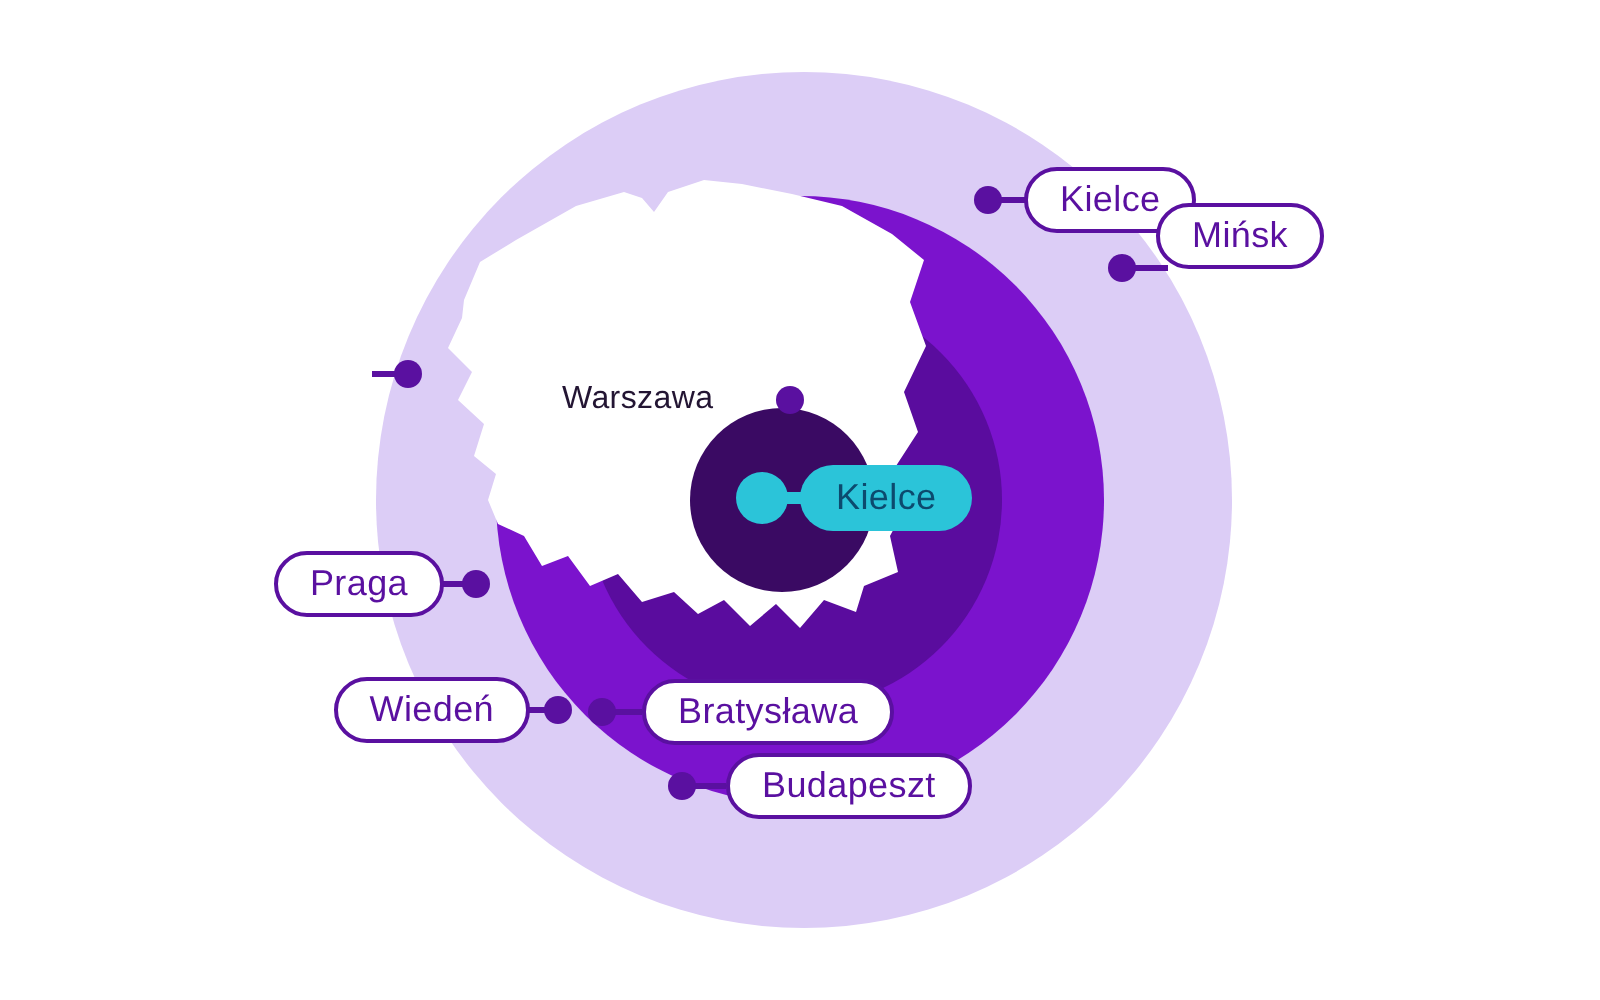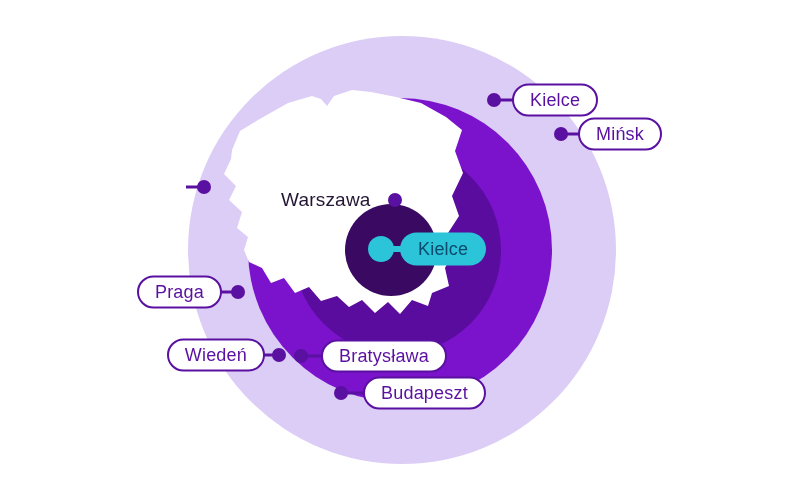--- a/index.html
+++ b/index.html
@@ -37,21 +37,21 @@
   .pill.accent {
     background: var(--accent-cyan, #2bc4d9);
     border: none;
     color: #0c4a6e;
     padding: 6px 18px;
   }
   .plain-label {
     position: absolute;
     transform: translateY(-50%);
     color: var(--warsaw-label, #231533);
-    font-size: 19px;
+    font-size: 16px;
     white-space: nowrap;
     z-index: 2;
     letter-spacing: 0.2px;
   }
 </style>
 </head>
 <body>
 
 <div class="stage">
 
@@ -85,21 +85,21 @@
     <circle cx="395" cy="200" r="7" style="fill:var(--marker-purple,#5a10a0)"></circle>
     <circle cx="238" cy="292" r="7" style="fill:var(--marker-purple,#5a10a0)"></circle>
     <circle cx="279" cy="355" r="7" style="fill:var(--marker-purple,#5a10a0)"></circle>
     <circle cx="301" cy="356" r="7" style="fill:var(--marker-purple,#5a10a0)"></circle>
     <circle cx="341" cy="393" r="7" style="fill:var(--marker-purple,#5a10a0)"></circle>
     <circle cx="381" cy="249" r="13" style="fill:var(--accent-cyan,#2bc4d9)"></circle>
   </svg>
 
   <div class="pill" style="left:512px; top:100px">Kielce</div>
 
-  <div class="pill" style="left:578px; top:134px">Mińsk</div>
+  <div class="pill" style="left:578px; top:118px">Mińsk</div>
 
 
   <div class="plain-label" style="left:281px; top:200px">Warszawa</div>
 
   <div class="pill accent" style="left:400px; top:249px">Kielce</div>
 
   <div class="pill" style="right:535px; top:355px">Wiedeń</div>
 
   <div class="pill" style="right:578px; top:292px">Praga</div>
 

